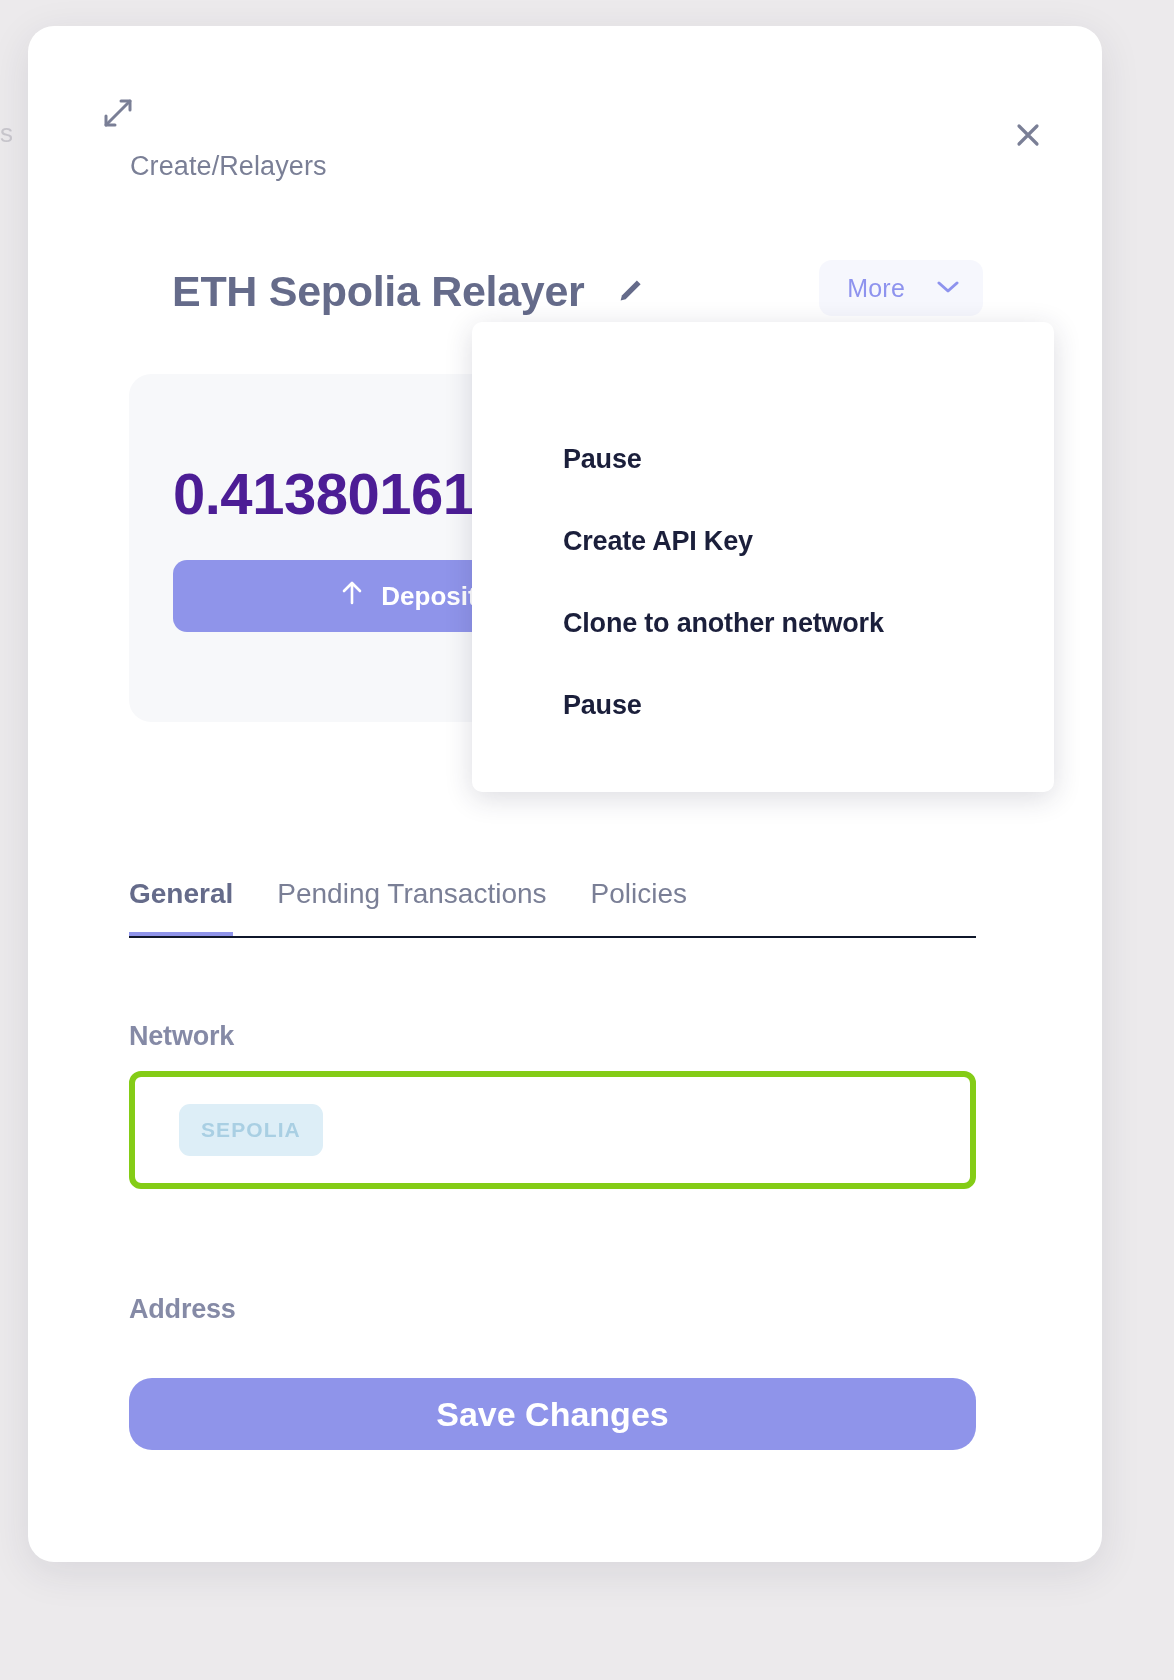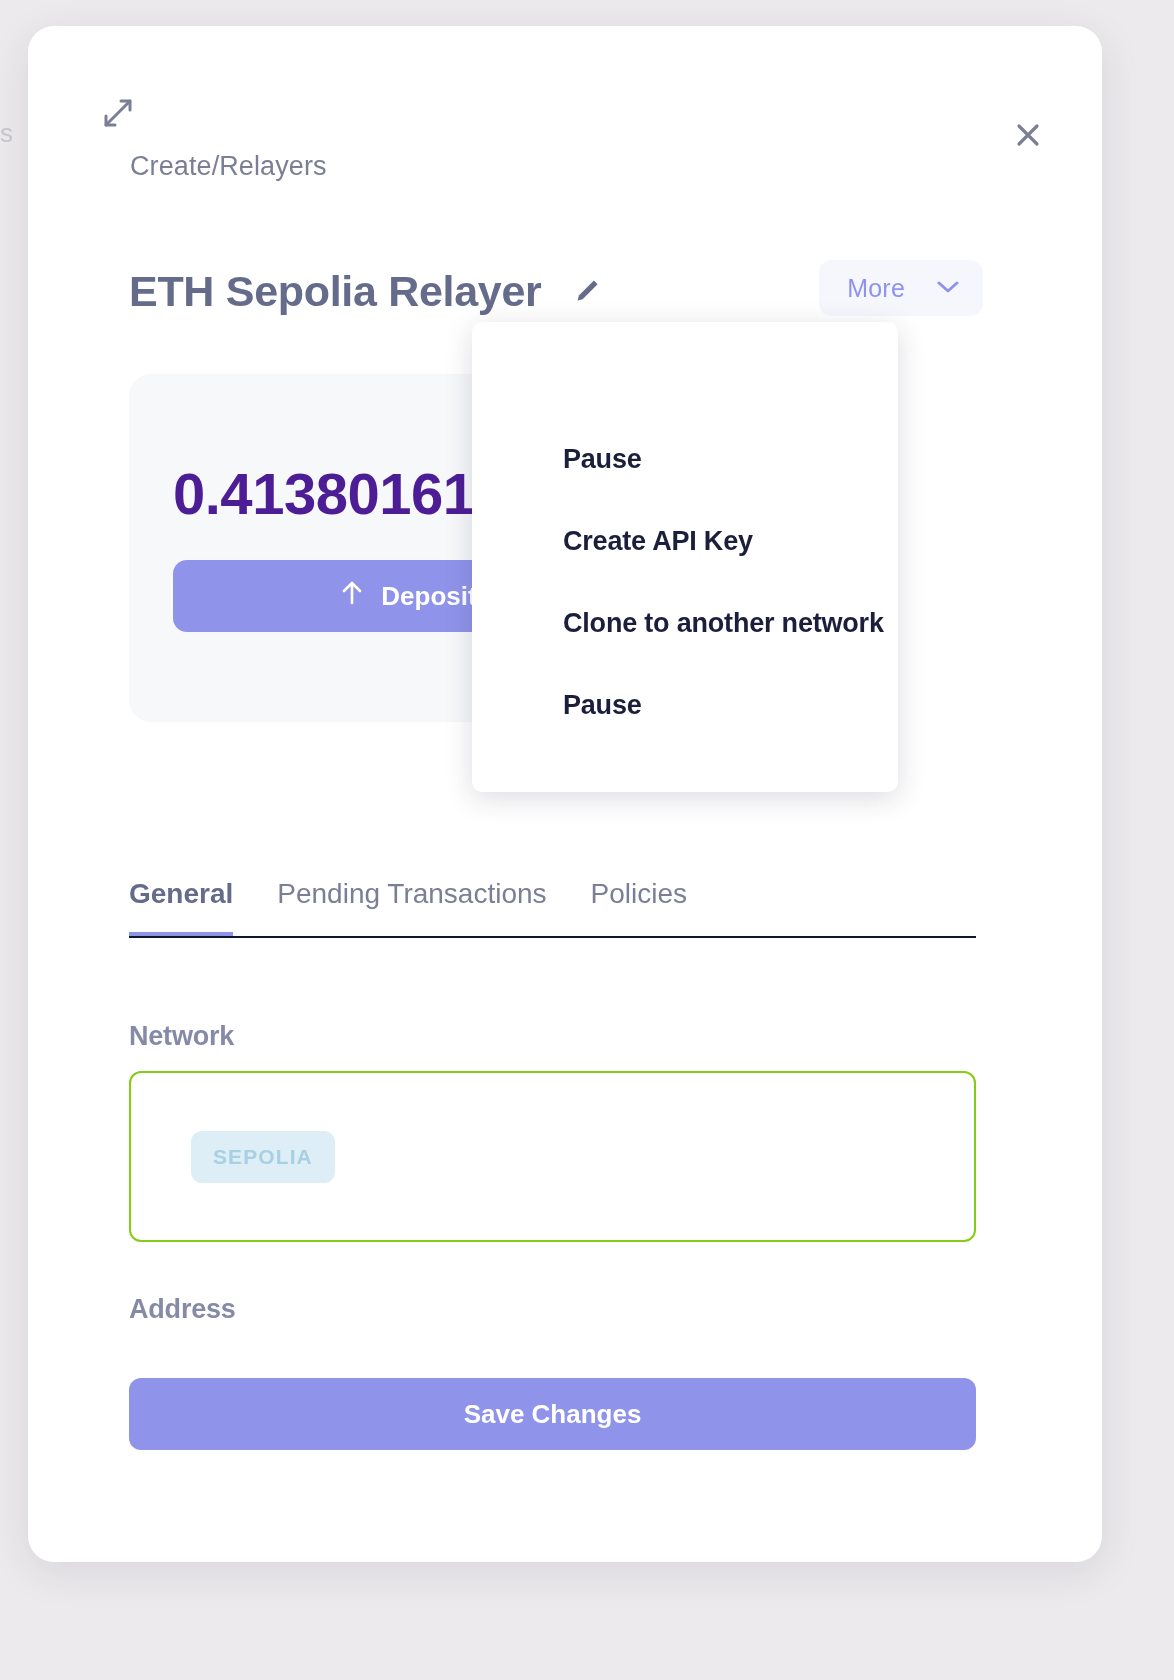--- a/index.html
+++ b/index.html
@@ -82,20 +82,21 @@
     display: flex;
     align-items: center;
   }
 
   .page-title {
     font-size: 43px;
     font-weight: bold;
     color: #656b8a;
     letter-spacing: -0.3px;
     white-space: nowrap;
+    margin-left: 43px;
   }
 
   .edit-icon {
     margin-left: 30px;
     width: 30px;
     height: 30px;
     cursor: pointer;
     display: inline-flex;
     align-items: center;
   }
@@ -159,21 +160,21 @@
     justify-content: center;
     gap: 18px;
     cursor: pointer;
   }
 
   
   .dropdown {
     position: absolute;
     left: 444px;
     top: 296px;
-    width: 426px;
+    width: 582px;
     height: 470px;
     background: #ffffff;
     border-radius: 10px;
     box-shadow: 0 6px 28px rgba(40,40,70,0.16);
     padding-top: 96px;
   }
   .menu-item {
     display: block;
     width: 100%;
     text-align: left;
@@ -230,48 +231,48 @@
     letter-spacing: -0.2px;
   }
   .label-network { top: 995px; }
   .label-address { top: 1268px; text-align: center; }
 
   .network-box {
     position: absolute;
     left: 101px;
     top: 1045px;
     width: 847px;
-    height: 171px;
-    border: 2px solid #84cc16;
+    height: 118px;
+    border: 6px solid #84cc16;
     border-radius: 12px;
     display: flex;
     align-items: center;
-    padding-left: 60px;
+    padding-left: 44px;
   }
   .chip {
     background: #ddeef7;
     color: #a9cfe3;
     font-size: 21px;
     font-weight: bold;
     letter-spacing: 1.1px;
     padding: 14px 22px;
     border-radius: 11px;
   }
 
   .save-btn {
     position: absolute;
     left: 101px;
     top: 1352px;
     width: 847px;
     height: 72px;
     background: #8f94ea;
     border: none;
-    border-radius: 12px;
+    border-radius: 23px;
     color: #ffffff;
-    font-size: 26px;
+    font-size: 34px;
     font-weight: bold;
     font-family: "Liberation Sans", sans-serif;
     cursor: pointer;
   }
 </style>
 </head>
 <body>
 
 <div class="bg-edge-text">s</div>
 

